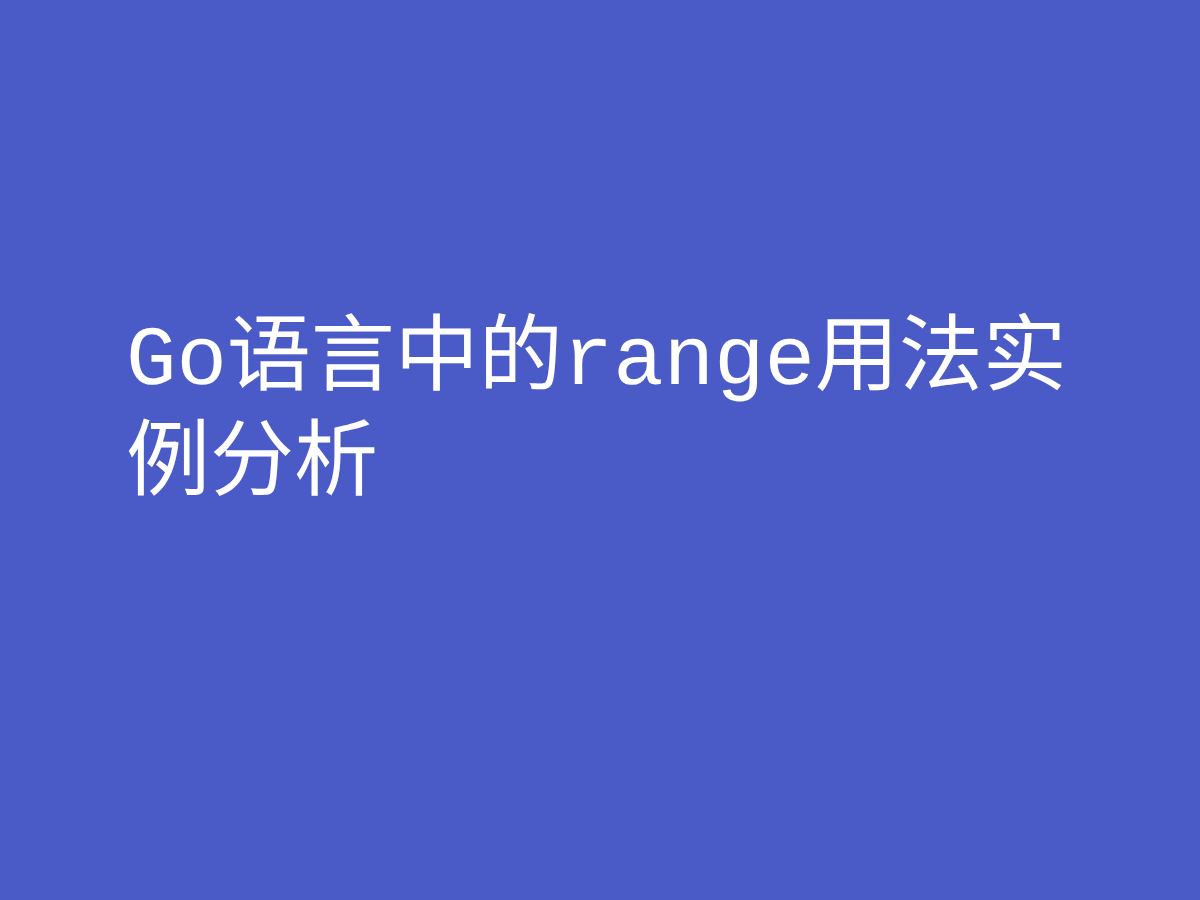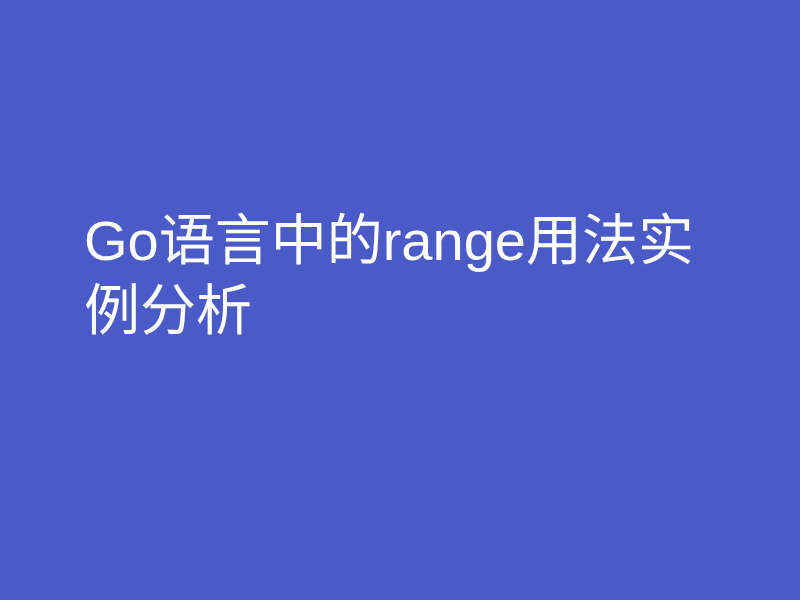--- a/index.html
+++ b/index.html
@@ -30,21 +30,21 @@
     position: absolute;
     left: 84px;
     top: 206px;
     width: 632px;
   }
 
   .poster-title {
     margin: 0;
     padding: 0;
     color: #ffffff;
-    font-family: Liberation Sans, sans-serif;
+    font-family: Liberation Mono, monospace;
     font-size: 56px;
     font-weight: 300;
     line-height: 70px;
     letter-spacing: 0px;
     word-break: break-word;
     white-space: normal;
     text-align: left;
     -webkit-font-smoothing: antialiased;
   }
 </style>

